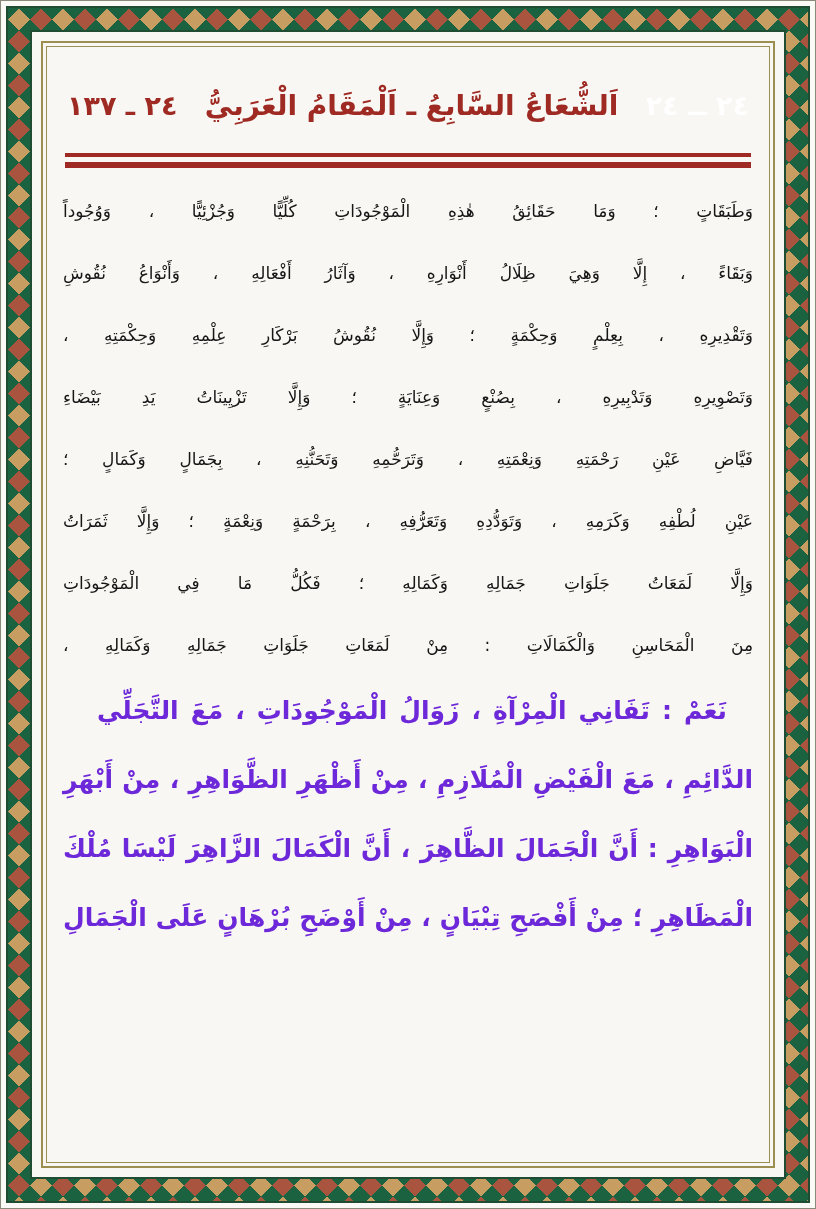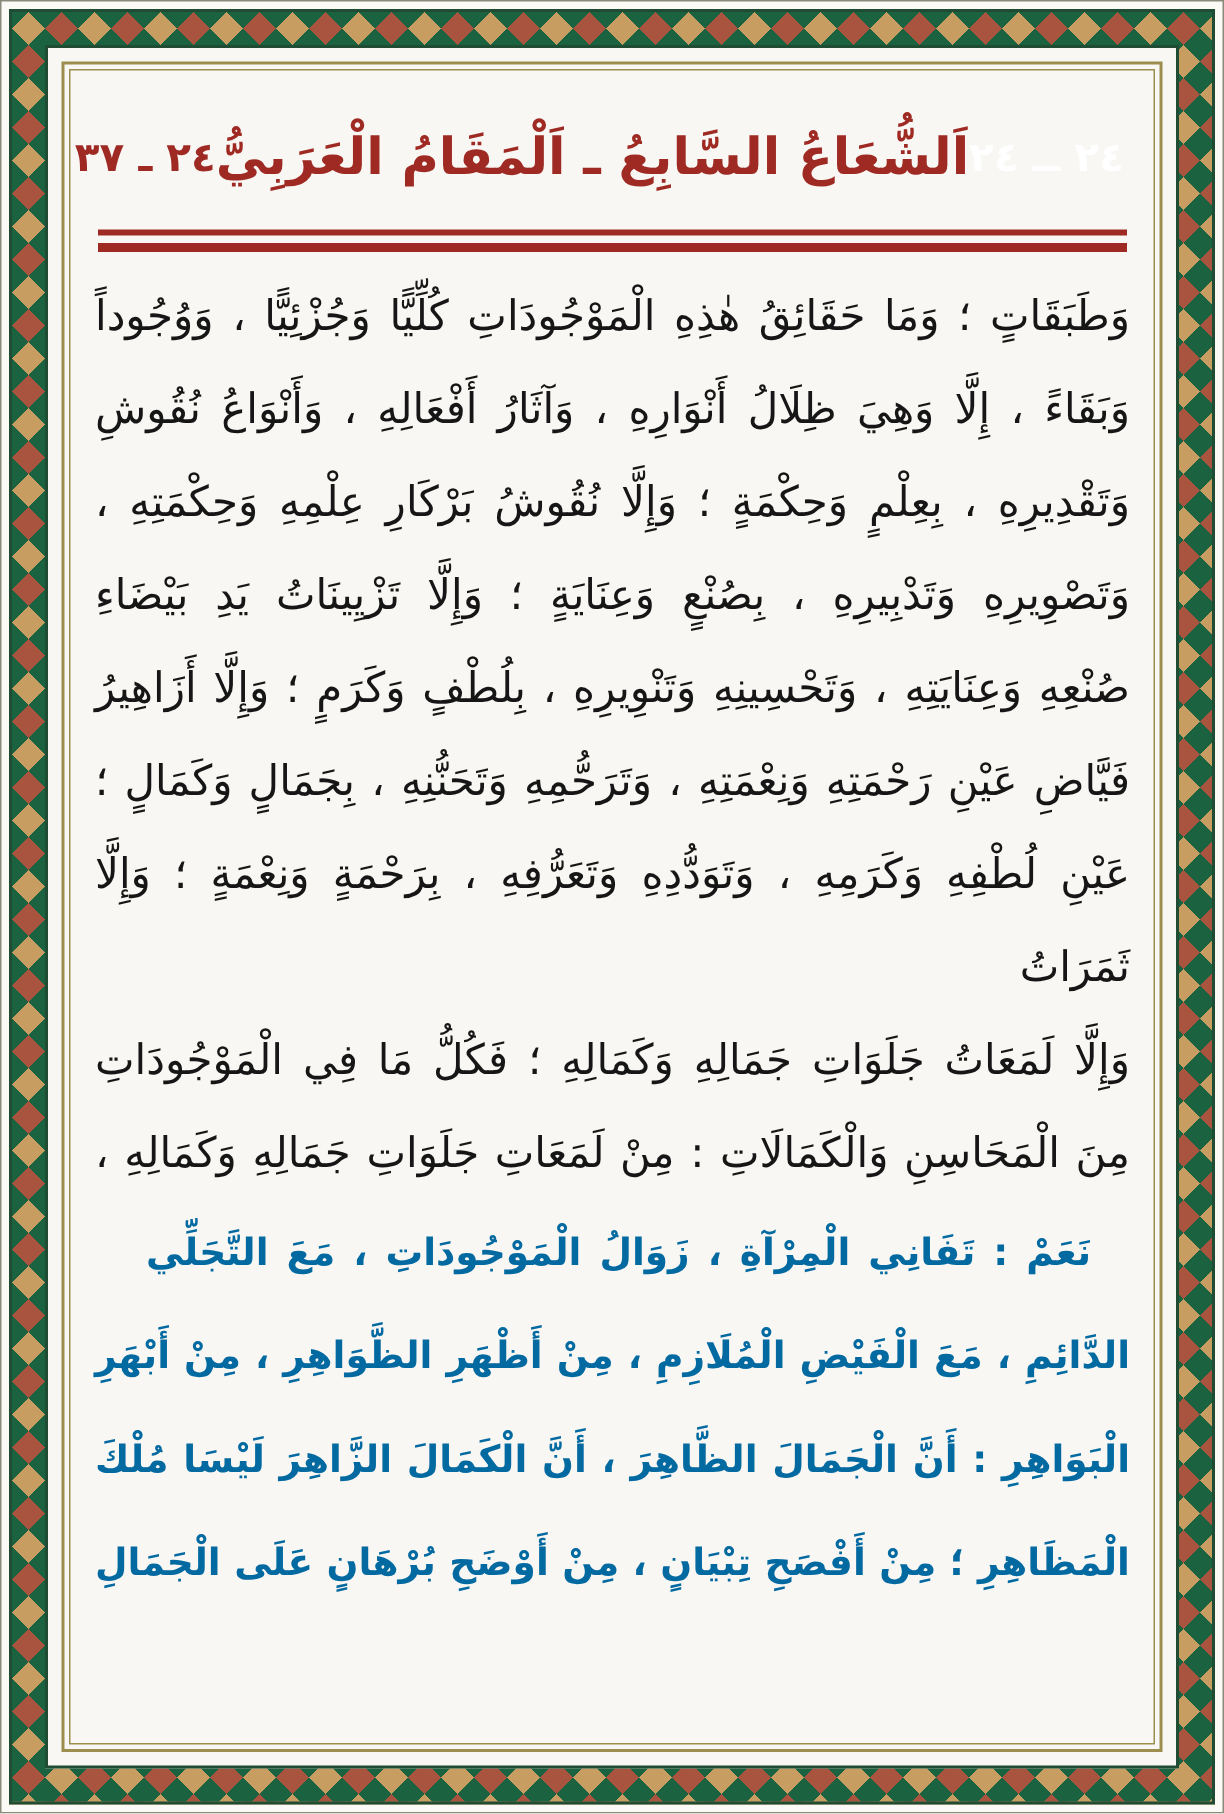--- a/index.html
+++ b/index.html
@@ -42,43 +42,43 @@
     direction:rtl; overflow:hidden;
     background:#f8f7f3;
   }
 
   
   .header {
     display:flex; justify-content:space-between; align-items:center;
     height:80px; margin-top:12px; padding:0 4px;
   }
   .header-title {
-    color:#9e2a23; font-weight:bold; font-size:34px; white-space:nowrap;
+    color:#9e2a23; font-weight:bold; font-size:28px; white-space:nowrap;
   }
   .page-ref {
     color:#9e2a23; font-weight:bold; font-size:27px; letter-spacing:3px; white-space:nowrap;
   }
   .hidden-ref {
     color:#ffffff; font-weight:bold; font-size:27px; letter-spacing:3px; white-space:nowrap;
   }
 
   .rule {
     margin:8px 2px 0 2px; height:5px;
     border-top:4px solid #9e2a23;
     border-bottom:6px solid #9e2a23;
   }
 
   
   .body-text { margin-top:12px; }
   .bline {
-    font-size:28px; color:#161616; line-height:62px;
+    font-size:17px; color:#161616; line-height:62px;
     text-align:justify; text-align-last:justify; -moz-text-align-last:justify;
   }
   .rline {
-    font-size:25px; color:#0369a1; font-weight:bold; line-height:69px;
+    font-size:25px; color:#6d28d9; font-weight:bold; line-height:69px;
     text-align:justify; text-align-last:justify; -moz-text-align-last:justify;
   }
   .rline.first { padding-right:26px; padding-left:34px; }
 </style>
 </head>
 <body>
 
 <div class="page">
   <div class="band">
     <div class="paper">
@@ -91,21 +91,20 @@
             <span class="page-ref">٢٤ ـ ١٣٧</span>
           </div>
 
           <div class="rule"></div>
 
           <div class="body-text">
             <div class="bline">وَطَبَقَاتٍ ؛ وَمَا حَقَائِقُ هٰذِهِ الْمَوْجُودَاتِ كُلِّيًّا وَجُزْئِيًّا ، وَوُجُوداً</div>
             <div class="bline">وَبَقَاءً ، إِلَّا وَهِيَ ظِلَالُ أَنْوَارِهِ ، وَآثَارُ أَفْعَالِهِ ، وَأَنْوَاعُ نُقُوشِ</div>
             <div class="bline">وَتَقْدِيرِهِ ، بِعِلْمٍ وَحِكْمَةٍ ؛ وَإِلَّا نُقُوشُ بَرْكَارِ عِلْمِهِ وَحِكْمَتِهِ ،</div>
             <div class="bline">وَتَصْوِيرِهِ وَتَدْبِيرِهِ ، بِصُنْعٍ وَعِنَايَةٍ ؛ وَإِلَّا تَزْيِينَاتُ يَدِ بَيْضَاءِ</div>
-            <div class="bline">صُنْعِهِ وَعِنَايَتِهِ ، وَتَحْسِينِهِ وَتَنْوِيرِهِ ، بِلُطْفٍ وَكَرَمٍ ؛ وَإِلَّا أَزَاهِيرُ</div>
             <div class="bline">فَيَّاضِ عَيْنِ رَحْمَتِهِ وَنِعْمَتِهِ ، وَتَرَحُّمِهِ وَتَحَنُّنِهِ ، بِجَمَالٍ وَكَمَالٍ ؛</div>
             <div class="bline">عَيْنِ لُطْفِهِ وَكَرَمِهِ ، وَتَوَدُّدِهِ وَتَعَرُّفِهِ ، بِرَحْمَةٍ وَنِعْمَةٍ ؛ وَإِلَّا ثَمَرَاتُ</div>
             <div class="bline">وَإِلَّا لَمَعَاتُ جَلَوَاتِ جَمَالِهِ وَكَمَالِهِ ؛ فَكُلُّ مَا فِي الْمَوْجُودَاتِ</div>
             <div class="bline">مِنَ الْمَحَاسِنِ وَالْكَمَالَاتِ : مِنْ لَمَعَاتِ جَلَوَاتِ جَمَالِهِ وَكَمَالِهِ ،</div>
 
             <div class="rline first">نَعَمْ : تَفَانِي الْمِرْآةِ ، زَوَالُ الْمَوْجُودَاتِ ، مَعَ التَّجَلِّي</div>
             <div class="rline">الدَّائِمِ ، مَعَ الْفَيْضِ الْمُلَازِمِ ، مِنْ أَظْهَرِ الظَّوَاهِرِ ، مِنْ أَبْهَرِ</div>
             <div class="rline">الْبَوَاهِرِ : أَنَّ الْجَمَالَ الظَّاهِرَ ، أَنَّ الْكَمَالَ الزَّاهِرَ لَيْسَا مُلْكَ</div>
             <div class="rline">الْمَظَاهِرِ ؛ مِنْ أَفْصَحِ تِبْيَانٍ ، مِنْ أَوْضَحِ بُرْهَانٍ عَلَى الْجَمَالِ</div>
           </div>

